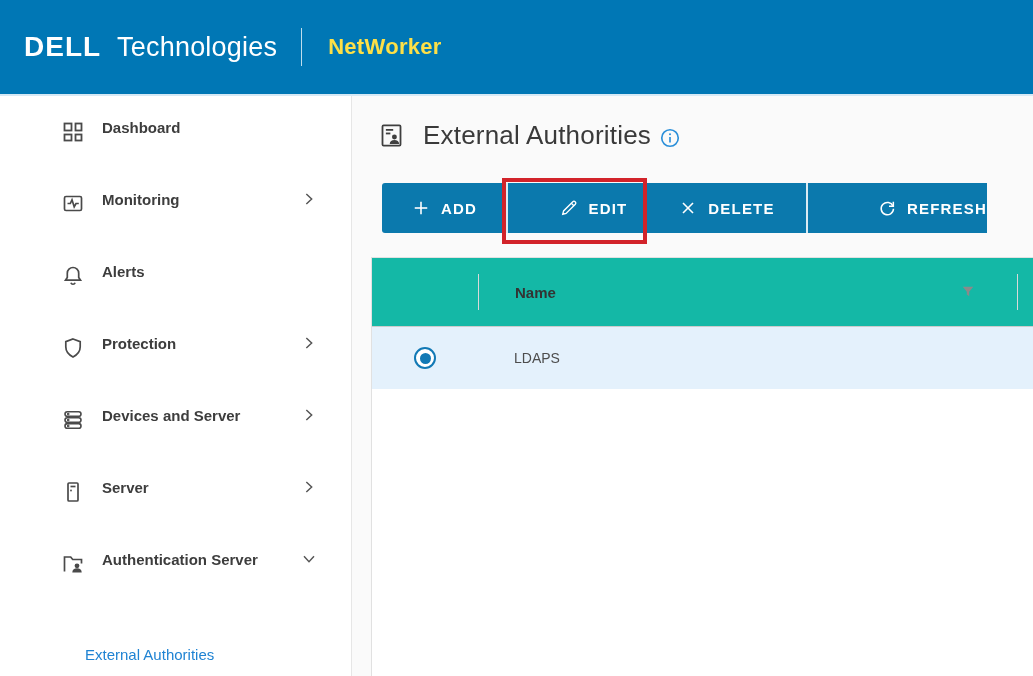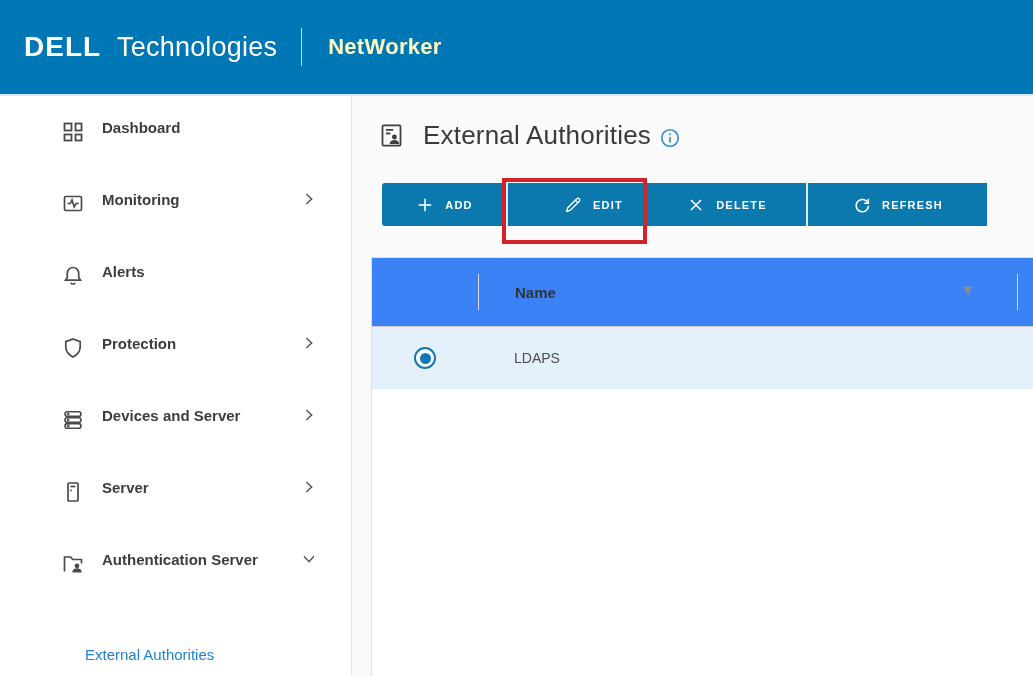--- a/index.html
+++ b/index.html
@@ -6,21 +6,21 @@
   html,body { width:1033px; height:676px; overflow:hidden;
     font-family:"Liberation Sans", sans-serif; background:#fff; }
 
   
   .topbar { height:96px; background:#0077b5; display:flex; align-items:center;
     padding-left:24px; border-bottom:2px solid #d6e9f5; }
   .brand { display:flex; align-items:baseline; color:#fff; }
   .brand-primary { font-size:28px; font-weight:800; letter-spacing:1px; }
   .brand-secondary { font-size:27px; font-weight:300; letter-spacing:0.2px; margin-left:16px; }
   .topbar-divider { width:1px; height:38px; background:rgba(255,255,255,0.75); margin:0 26px 0 24px; }
-  .product-name { color:#fef9c3; font-size:22px; font-weight:700; letter-spacing:0.3px; }
+  .product-name { color:#fde047; font-size:22px; font-weight:700; letter-spacing:0.3px; }
 
   
   .body-row { display:flex; height:597px; }
   .sidebar { width:352px; background:#fff; border-right:1px solid #e6e6e6;
     padding-top:23px; flex-shrink:0; }
   .content { flex:1; background:#fafafa; position:relative; }
 
   
   .nav-item { height:72px; display:flex; align-items:flex-start; padding-left:60px;
     position:relative; cursor:pointer; }
@@ -33,37 +33,37 @@
   .nav-subitem .sub-label { font-size:15px; color:#1f83d3; }
 
   
   .page-header { position:absolute; top:24px; left:26px; display:flex; align-items:center; }
   .title-icon { width:27px; height:27px; color:#3f3f3f; }
   .page-title { margin-left:18px; font-size:26px; font-weight:400; color:#3a3a3a; letter-spacing:0.2px; }
   .info-icon { width:22px; height:22px; margin-left:8px; margin-top:4px; color:#2b8fd9; cursor:pointer; }
 
   
   .toolbar { position:absolute; top:87px; left:30px; display:flex; }
-  .tb-btn { height:43px; background:#0b79ad; border:none; color:#fff; display:flex;
+  .tb-btn { height:50px; background:#0b79ad; border:none; color:#fff; display:flex;
     align-items:center; justify-content:center; gap:10px; font-family:"Liberation Sans",sans-serif;
-    font-size:11px; font-weight:700; letter-spacing:1.2px; cursor:pointer; }
+    font-size:15px; font-weight:700; letter-spacing:1.2px; cursor:pointer; }
   .tb-btn + .tb-btn { border-left:2px solid rgba(255,255,255,0.85); }
   .tb-btn:first-child { border-radius:3px 0 0 3px; }
   .tb-btn:last-child { border-radius:0 3px 3px 0; }
   .tb-btn .btn-icon { width:20px; height:20px; display:block; }
   .btn-add { width:124px; } .btn-edit { width:139px;padding-left:33px; }
-  .btn-delete { width:161px; } .btn-refresh { width:181px; }
+  .btn-delete { width:161px; } .btn-refresh { width:181px;justify-content:flex-end; }
   .annotation-box { position:absolute; left:120px; top:-5px; width:145px; height:66px;
     border:4px solid #d2232a; pointer-events:none; }
 
   
   .grid-table { position:absolute; top:161px; left:19px; right:0; bottom:0;
     background:#fff; border-left:1px solid #e1e1e1; border-top:1px solid #e1e1e1;
     display:flex; flex-direction:column; }
-  .grid-head { height:69px; background:#3b82f6; border-bottom:1px solid #cccccc;
+  .grid-head { height:69px; background:#14b8a6; border-bottom:1px solid #cccccc;
     display:flex; align-items:stretch; }
   .col-select { width:106px; flex-shrink:0; display:flex; align-items:center; justify-content:center; }
   .head-divider { width:1px; background:#d9d9d9; height:36px; align-self:center; }
   .col-name { flex:1; display:flex; align-items:center; padding-left:36px; padding-right:40px; }
   .col-name .col-label { font-size:15px; font-weight:700; color:#333; }
   .filter-icon { margin-left:auto; width:18px; height:18px; color:#8a8a8a; cursor:pointer; }
   .col-stub { width:15px; flex-shrink:0; }
   .grid-row { height:62px; display:flex; align-items:stretch; }
   .grid-row.selected { background:#e4f1fc; }
   .cell-name { flex:1; display:flex; align-items:center; padding-left:36px;

